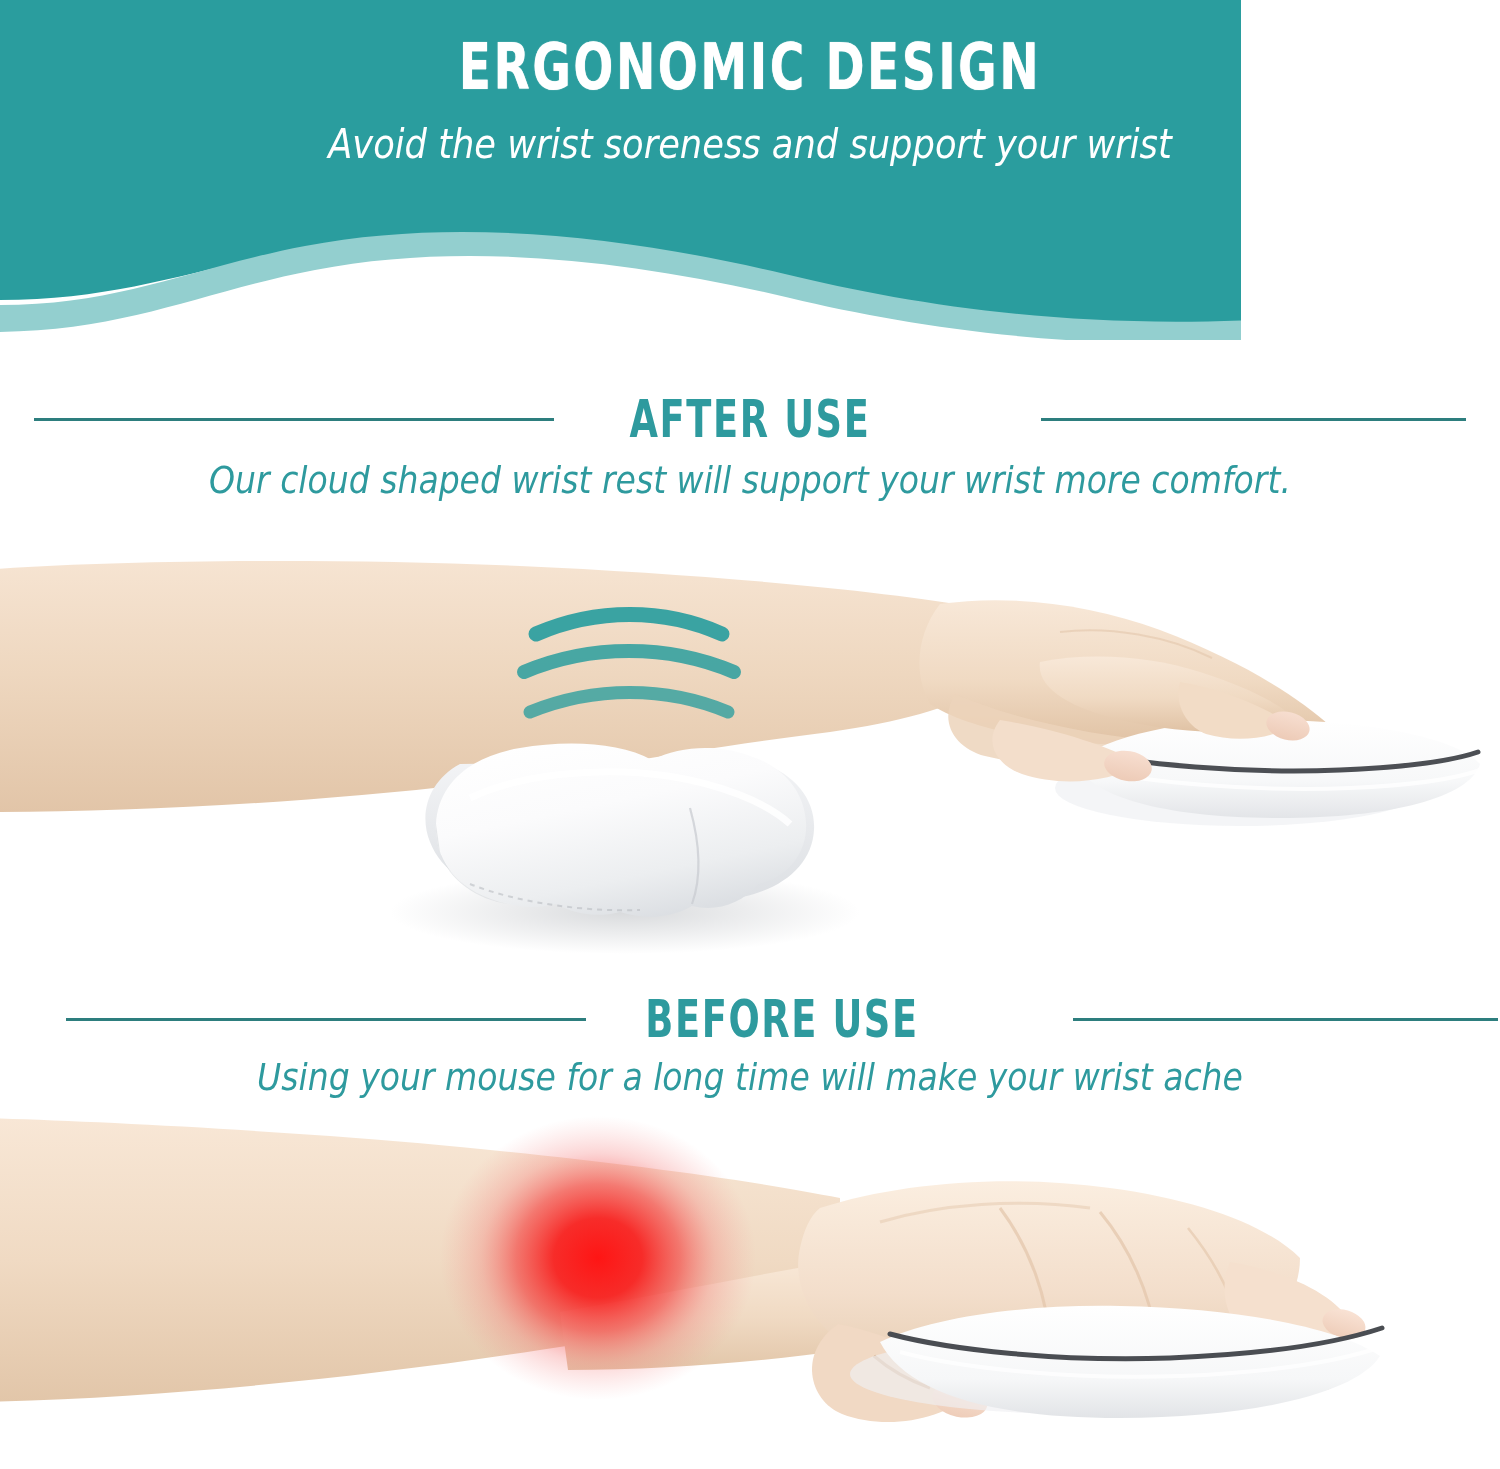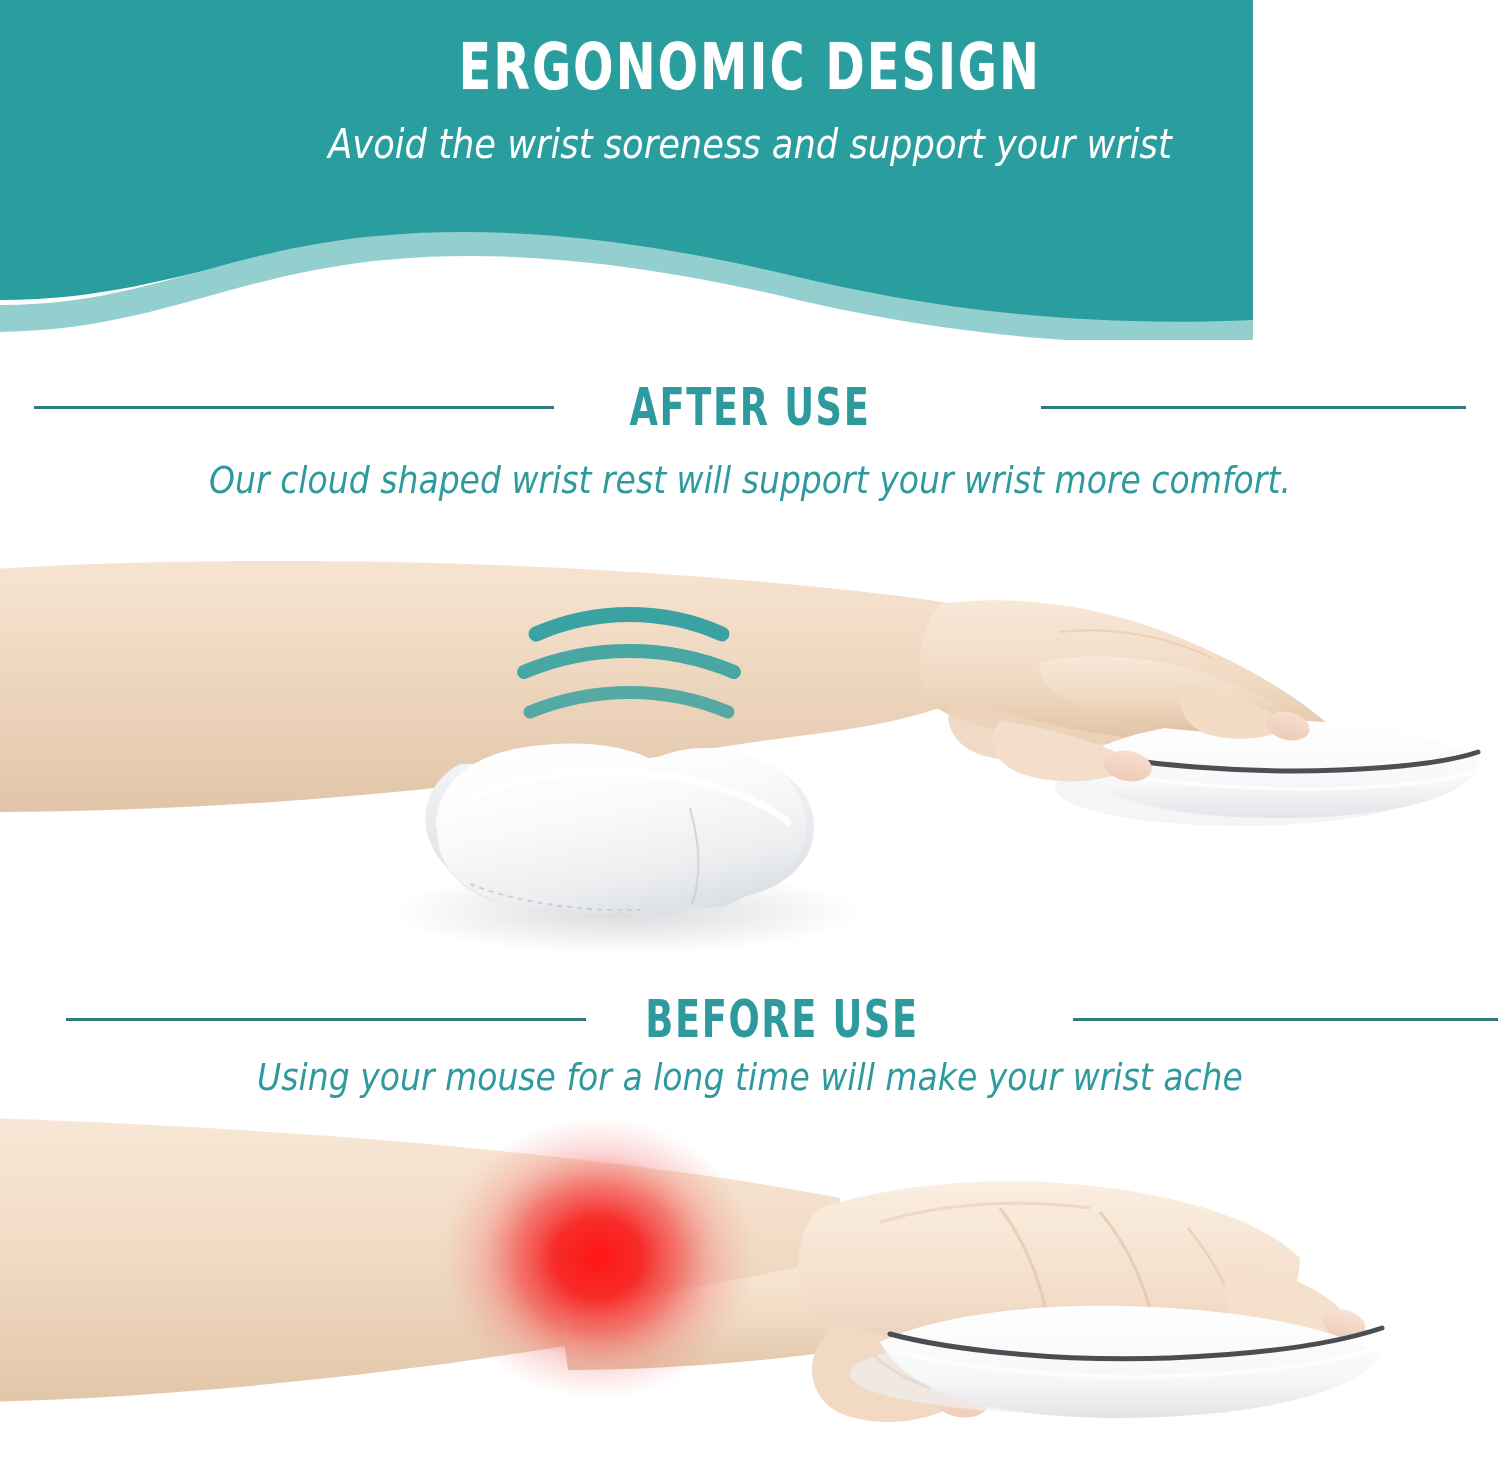--- a/index.html
+++ b/index.html
@@ -19,21 +19,20 @@
     background: #ffffff;
   }
 
   
   .header {
     position: absolute;
     left: 0; top: 0;
     width: 1241px;
     height: 340px;
     overflow: hidden;
-    padding-left: 12px;
   }
   .header-bg {
     position: absolute;
     left: 0; top: 0;
     width: 1500px;
     height: 340px;
     background: #2a9d9e;
   }
   .header-wave {
     position: absolute;
@@ -161,21 +160,21 @@
       <path d="M0,332 C130,330 200,292 315,270
                C462,241 630,260 790,298
                C958,338 1190,368 1500,316
                L1500,340 L0,340 Z" fill="#ffffff"></path>
     </svg>
 
     <div class="header-title nosel">ERGONOMIC DESIGN</div>
     <div class="header-sub nosel">Avoid the wrist soreness and support your wrist</div>
   </div>
 
-  <div class="section-head" style="top:376px;">
+  <div class="section-head" style="top:388px;">
     <div class="rule rule-left"></div>
     <div class="rule rule-right"></div>
     <div class="sec-title nosel">AFTER USE</div>
   </div>
   <div class="sec-desc nosel" style="top:460px;">Our cloud shaped wrist rest will support your wrist more comfort.</div>
 
   <div class="photo photo-after">
     <svg width="1500" height="460" viewBox="0 0 1500 460">
       <defs>
         <linearGradient id="skinA" x1="0" y1="0" x2="0" y2="1">

